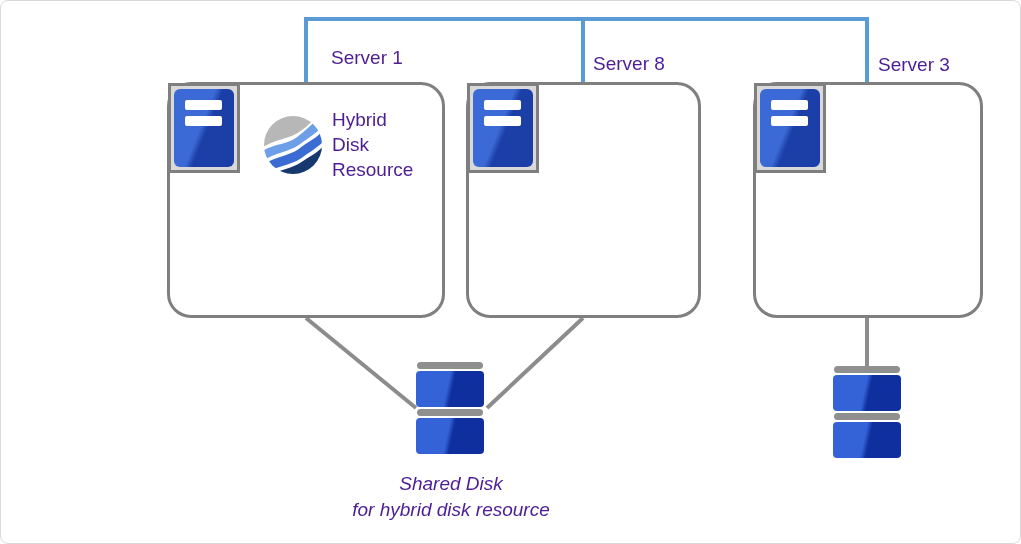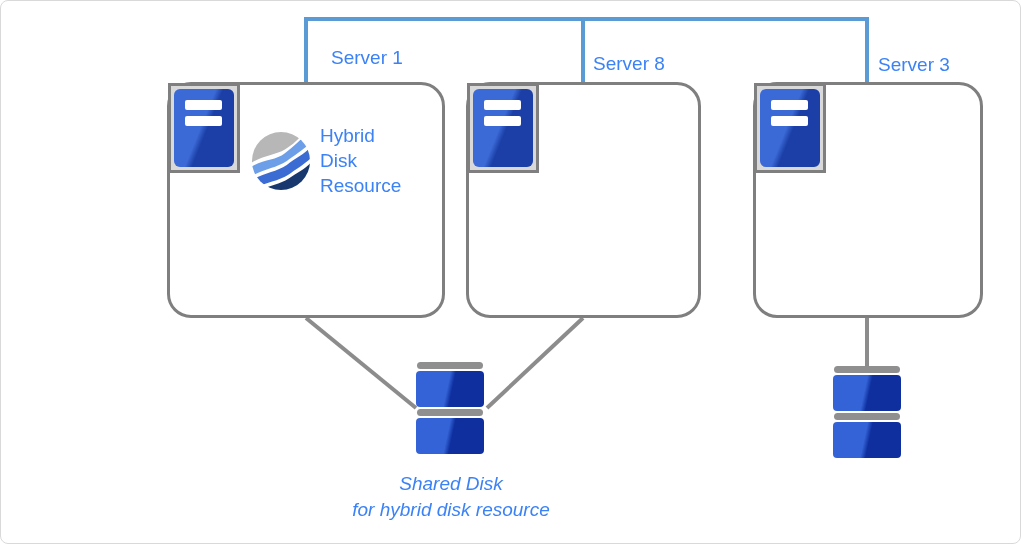--- a/index.html
+++ b/index.html
@@ -5,21 +5,21 @@
   html,body{margin:0;padding:0;background:#fff;}
   .canvas{
     position:relative;
     width:1021px;height:544px;
     box-sizing:border-box;
     background:#fff;
     border:1px solid #d9d9d9;
     border-radius:8px;
     overflow:hidden;
     font-family:"Liberation Sans","DejaVu Sans",sans-serif;
-    color:#3b82f6;
+    color:#4c1d95;
   }
   .connectors{position:absolute;left:0;top:0;width:1021px;height:544px;}
   .line-blue{stroke:var(--connector-blue);stroke-width:4;fill:none;stroke-linejoin:miter;}
   .line-gray{stroke:var(--connector-gray);stroke-width:4;fill:none;}
 
   .server-label{
     position:absolute;
     font-size:19px;line-height:22px;
     white-space:nowrap;
   }
@@ -51,21 +51,21 @@
       var(--server-blue-dark) 100%);
   }
   .slot{
     width:37px;height:10px;
     margin-left:11px;
     background:#fff;
     border-radius:2px;
   }
   .slot:first-child{margin-top:11px;margin-bottom:6px;}
 
-  .resource-group{position:absolute;left:80px;top:29px;width:190px;height:66px;margin-top:16px;}
+  .resource-group{position:absolute;left:92px;top:29px;width:190px;height:66px;}
   .wave-icon{position:absolute;left:0;top:0;width:62px;height:62px;}
   .wave-gray{fill:var(--wave-gray);}
   .wave-light{fill:var(--wave-light-blue);}
   .wave-mid{fill:var(--wave-mid-blue);}
   .wave-dark{fill:var(--wave-dark-blue);}
   .resource-label{
     position:absolute;left:70px;top:-7px;
     font-size:19px;line-height:25px;
     white-space:pre-line;
   }

